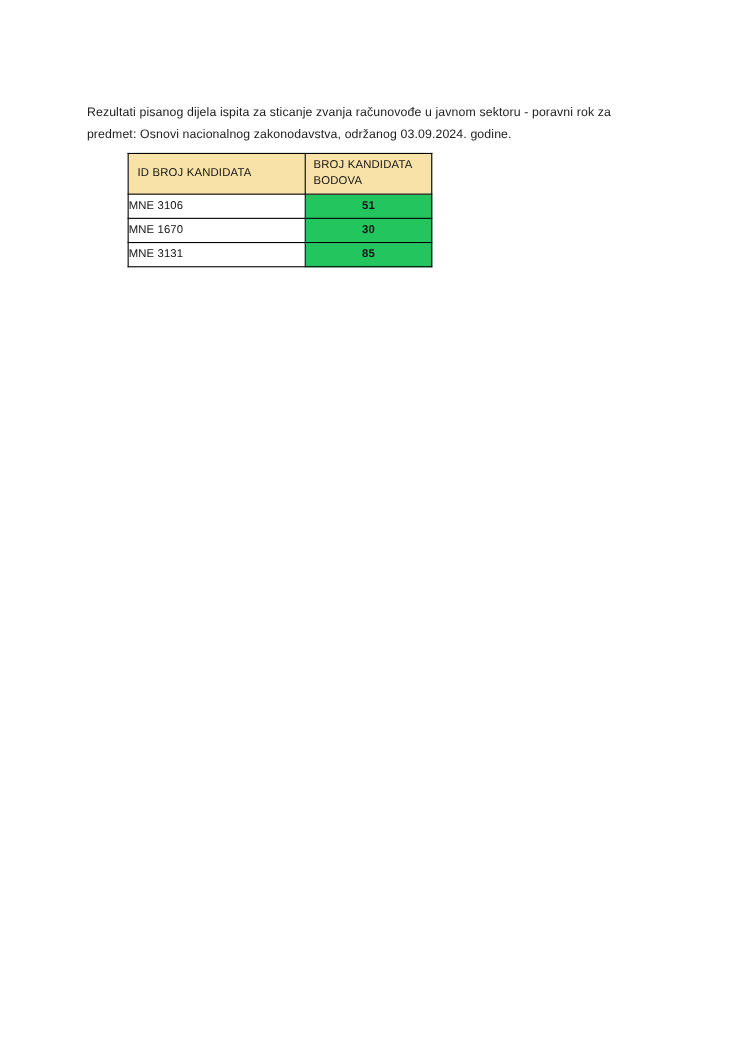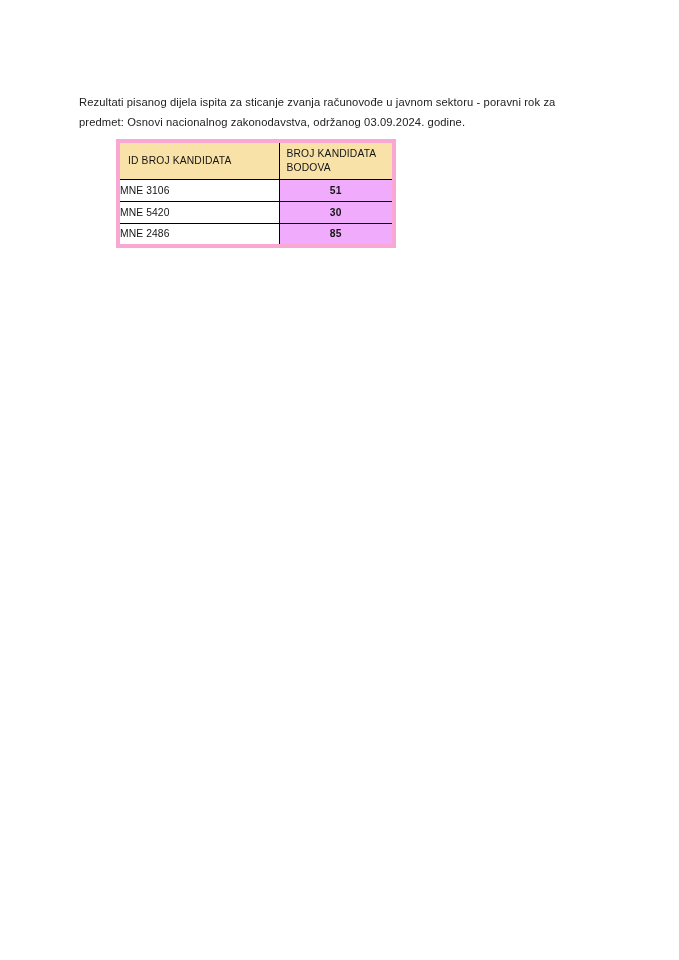--- a/index.html
+++ b/index.html
@@ -39,21 +39,21 @@
 
   
   .table-wrap {
     position: absolute;
     left: 116px;
     top: 139px;
   }
   table.results {
     border-collapse: collapse;
     table-layout: fixed;
-    border: 4px solid #f9a8d4;
+    border: 1px solid #f9a8d4;
   }
   table.results td,
   table.results th {
     border: 1px solid #000000;
     padding: 0;
     font-size: 10.3px;
     vertical-align: middle;
   }
 
   col.c-id    { width: 161px; }
@@ -79,21 +79,21 @@
   tbody tr { height: 22px; }
 
   td.cell-id {
     background: #ffffff;
     padding-left: 8px;
     color: #141414;
     letter-spacing: 0.01em;
     white-space: nowrap;
   }
   td.cell-score {
-    background: #f0abfc;
+    background: #22c55e;
     text-align: center;
     font-weight: bold;
     color: #141414;
     letter-spacing: 0.02em;
   }
 </style>
 </head>
 <body>
 
 <div class="page">
@@ -118,24 +118,24 @@
             <span class="th-inner">BROJ KANDIDATA BODOVA</span>
           </th>
         </tr>
       </thead>
       <tbody>
         <tr>
           <td class="cell-id">MNE 3106</td>
           <td class="cell-score">51</td>
         </tr>
         <tr>
-          <td class="cell-id">MNE 5420</td>
+          <td class="cell-id">MNE 1670</td>
           <td class="cell-score">30</td>
         </tr>
         <tr>
-          <td class="cell-id">MNE 2486</td>
+          <td class="cell-id">MNE 3131</td>
           <td class="cell-score">85</td>
         </tr>
       </tbody>
     </table>
   </div>
 
 </div>
 
 </body></html>

